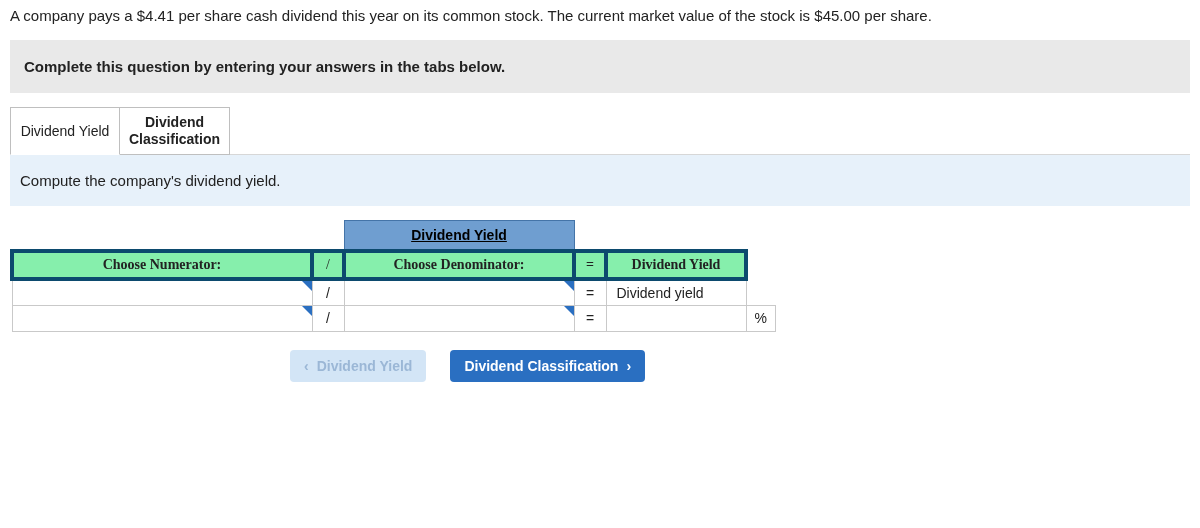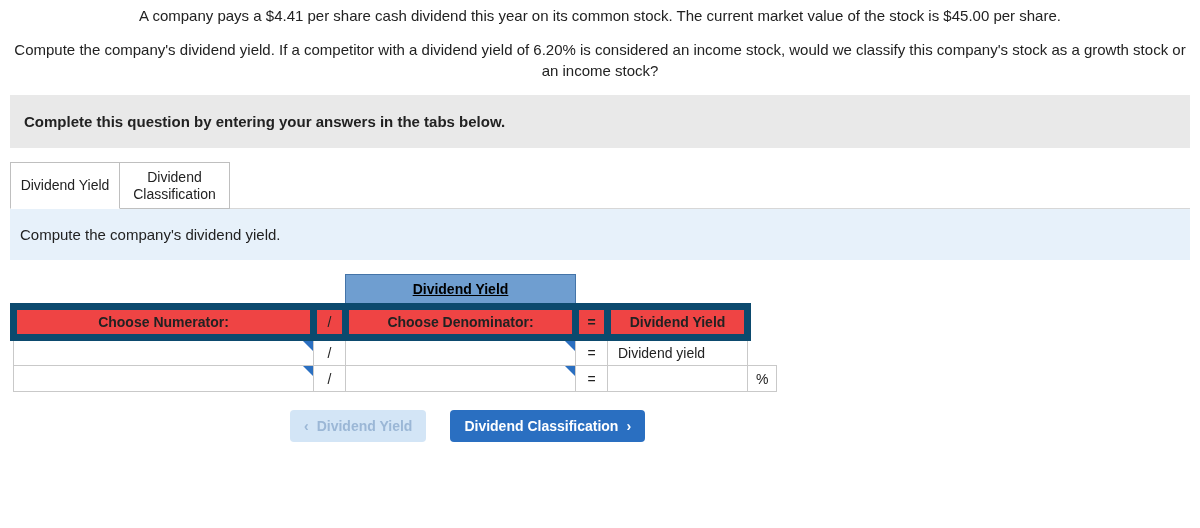--- a/index.html
+++ b/index.html
@@ -3,21 +3,21 @@
   <meta charset="utf-8">
   <style>
     * { box-sizing: border-box; margin: 0; padding: 0; }
     body {
       font-family: Arial, Helvetica, sans-serif;
       color: #222;
       background: #fff;
       padding: 6px 10px;
       font-size: 15px;
     }
-    .prompt p { margin-bottom: 14px; line-height: 1.35; text-align: center; }
+    .prompt p { margin-bottom: 14px; line-height: 1.35; }
     .instruction-bar {
       background: #e9e9e9;
       padding: 18px 14px;
       font-weight: bold;
       margin: 10px 0 14px 0;
     }
     .tabs {
       display: flex;
       margin-bottom: 0;
     }
@@ -28,21 +28,21 @@
       min-width: 110px;
       text-align: center;
       font-size: 14px;
       line-height: 1.2;
       display: flex;
       align-items: center;
       justify-content: center;
       cursor: pointer;
     }
     .tab.active { border-bottom: 1px solid #fff; position: relative; z-index: 2; }
-    .tab:not(.active) { border-left: none; }
+    .tab:not(.active) { border-left: none; font-weight: bold; }
     .tab-lines { display: block; }
     .subheading {
       background: #e7f1fa;
       padding: 17px 10px;
       font-size: 15px;
       border-top: 1px solid #d7d7d7;
       margin-top: -1px;
     }
     .table-wrap { margin-top: 14px; }
     table { border-collapse: collapse; }
@@ -55,23 +55,24 @@
     th { font-weight: bold; }
     .hdr-title {
       background: #6f9ed0;
       color: #000;
       border: 1px solid #4474a8;
       text-decoration: underline;
       font-weight: bold;
       padding: 6px 8px;
     }
     .hdr-sub {
-      background: #ef4444;
-      border: 7px solid #0c4a6e;
-      font-weight: bold;
+      background: #86efac;
+      border: 4px solid #0c4a6e;
+      font-weight: bold;
+      font-family: Liberation Serif, serif;
     }
     .hdr-sub-noborder {
       background: #fff;
     }
     .cell {
       border: 1px solid #c9c9c9;
       background: #fff;
     }
     .cell-label {
       border: 1px solid #c9c9c9;
@@ -126,21 +127,20 @@
       background: #2a6fc1;
       color: #fff;
     }
     .chevron { font-weight: bold; }
   </style>
 </head>
 <body>
 
 <div class="prompt">
   <p>A company pays a $4.41 per share cash dividend this year on its common stock. The current market value of the stock is $45.00 per share.</p>
-  <p>Compute the company's dividend yield. If a competitor with a dividend yield of 6.20% is considered an income stock, would we classify this company's stock as a growth stock or an income stock?</p>
 </div>
 
 <div class="instruction-bar">Complete this question by entering your answers in the tabs below.</div>
 
 <div class="tabs">
   <div class="tab active">
     <span>Dividend Yield</span>
   </div>
   <div class="tab">
     <span class="tab-lines">

